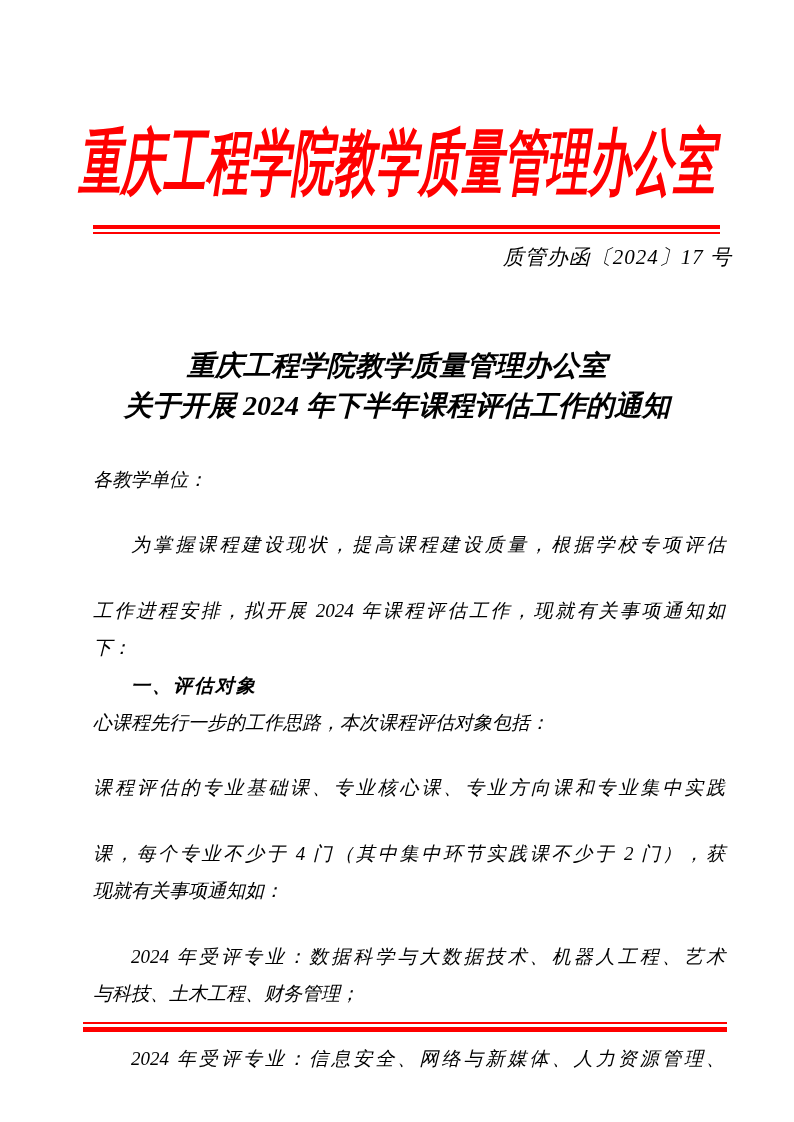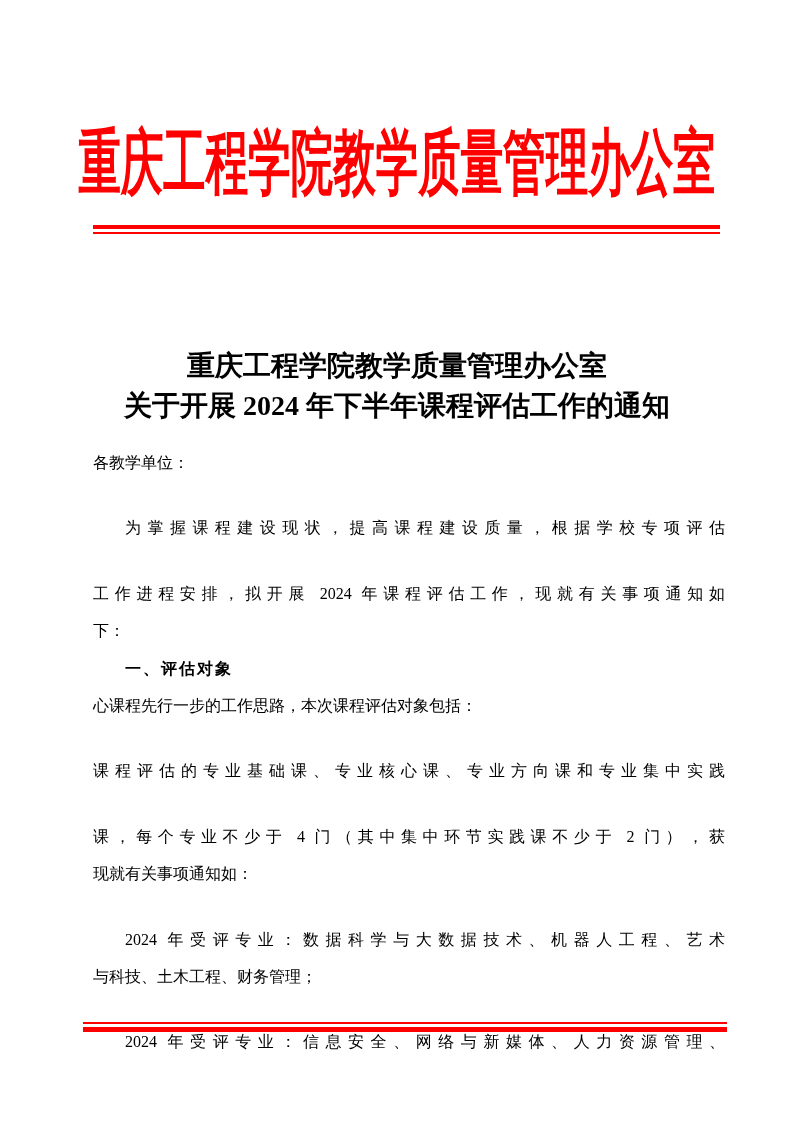--- a/index.html
+++ b/index.html
@@ -7,20 +7,21 @@
     width: 794px; height: 1122px;
     background: #ffffff;
     font-family: "Liberation Serif", serif;
     color: #000000;
   }
   .page {
     position: relative;
     width: 794px; height: 1122px;
     background: #ffffff;
     overflow: hidden;
+    font-style: italic;
   }
   
   .masthead {
     position: absolute; top: 120px; left: 0; width: 794px;
     display: flex; justify-content: center;
   }
   .masthead-text {
     font-size: 72px; line-height: 86px;
     font-weight: bold;
     color: #ff0000;
@@ -44,40 +45,41 @@
   
   .doc-title {
     position: absolute; top: 346px; left: 0; width: 794px;
     text-align: center;
     font-weight: bold;
     font-size: 28px; line-height: 40px;
     white-space: nowrap;
   }
   
   .body-text {
-    position: absolute; top: 444px; left: 93px; width: 632px;
-    font-size: 16px; line-height: 37.4px;
+    position: absolute; top: 461px; left: 93px; width: 632px;
+    font-size: 19px; line-height: 37.4px;
   }
   .line { min-height: 37.4px; text-align: left; }
   .indent { text-indent: 2em; }
   .jf { text-align: justify; text-align-last: justify; margin-top: 28px; }
   .hd { font-family: "Liberation Sans", sans-serif; font-weight: bold; letter-spacing: 2px; }
 </style>
 </head>
 <body>
 
 <div class="page">
 
   <div class="masthead">
     <div class="masthead-text">重庆工程学院教学质量管理办公室</div>
   </div>
 
   <div class="rule rule-top-thick"></div>
   <div class="rule rule-top-thin"></div>
 
+  <div class="doc-number">质管办函〔2024〕17 号</div>
 
   <div class="doc-title">
     <div>重庆工程学院教学质量管理办公室</div>
     <div>关于开展 2024 年下半年课程评估工作的通知</div>
   </div>
 
   <div class="body-text">
     <div class="line">各教学单位：</div>
     <div class="line indent jf">为掌握课程建设现状，提高课程建设质量，根据学校专项评估</div>
     <div class="line jf">工作进程安排，拟开展 2024 年课程评估工作，现就有关事项通知如</div>

